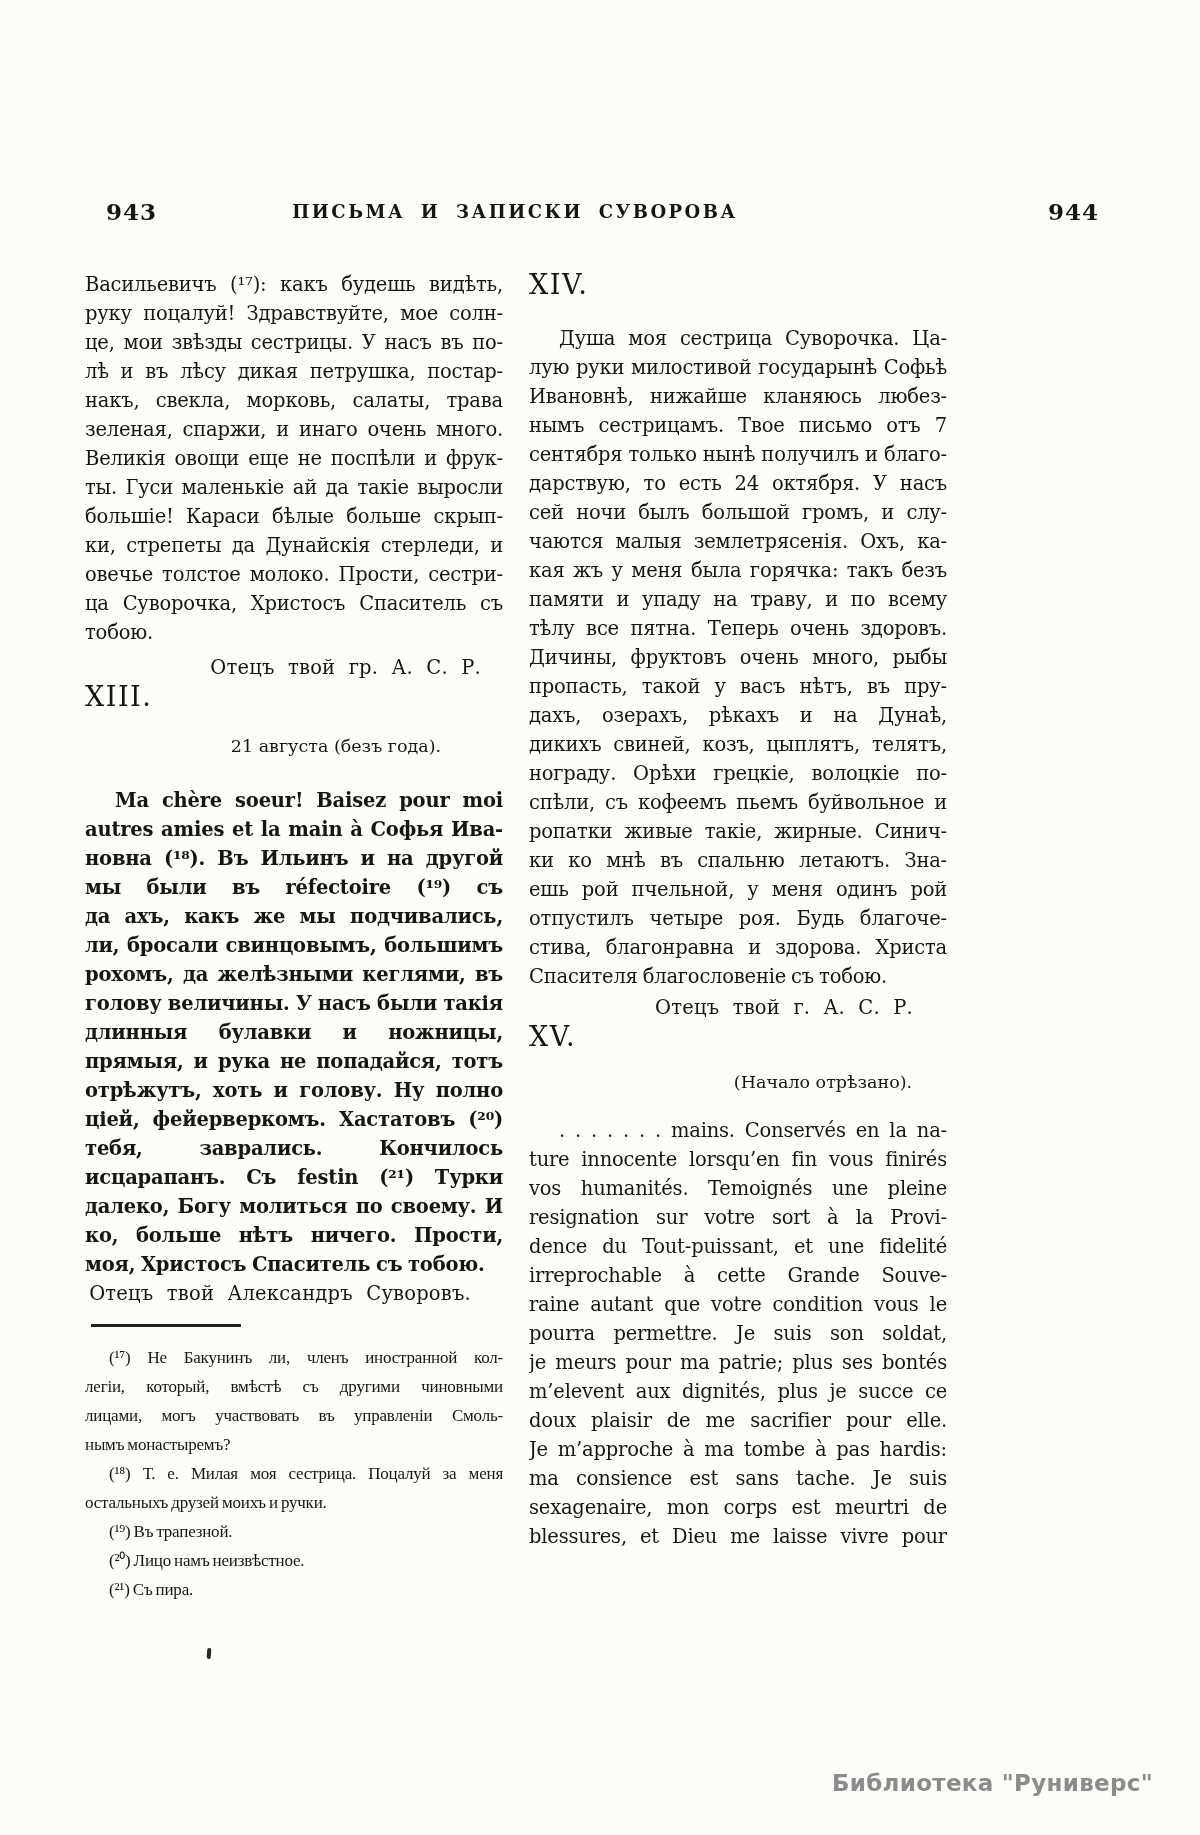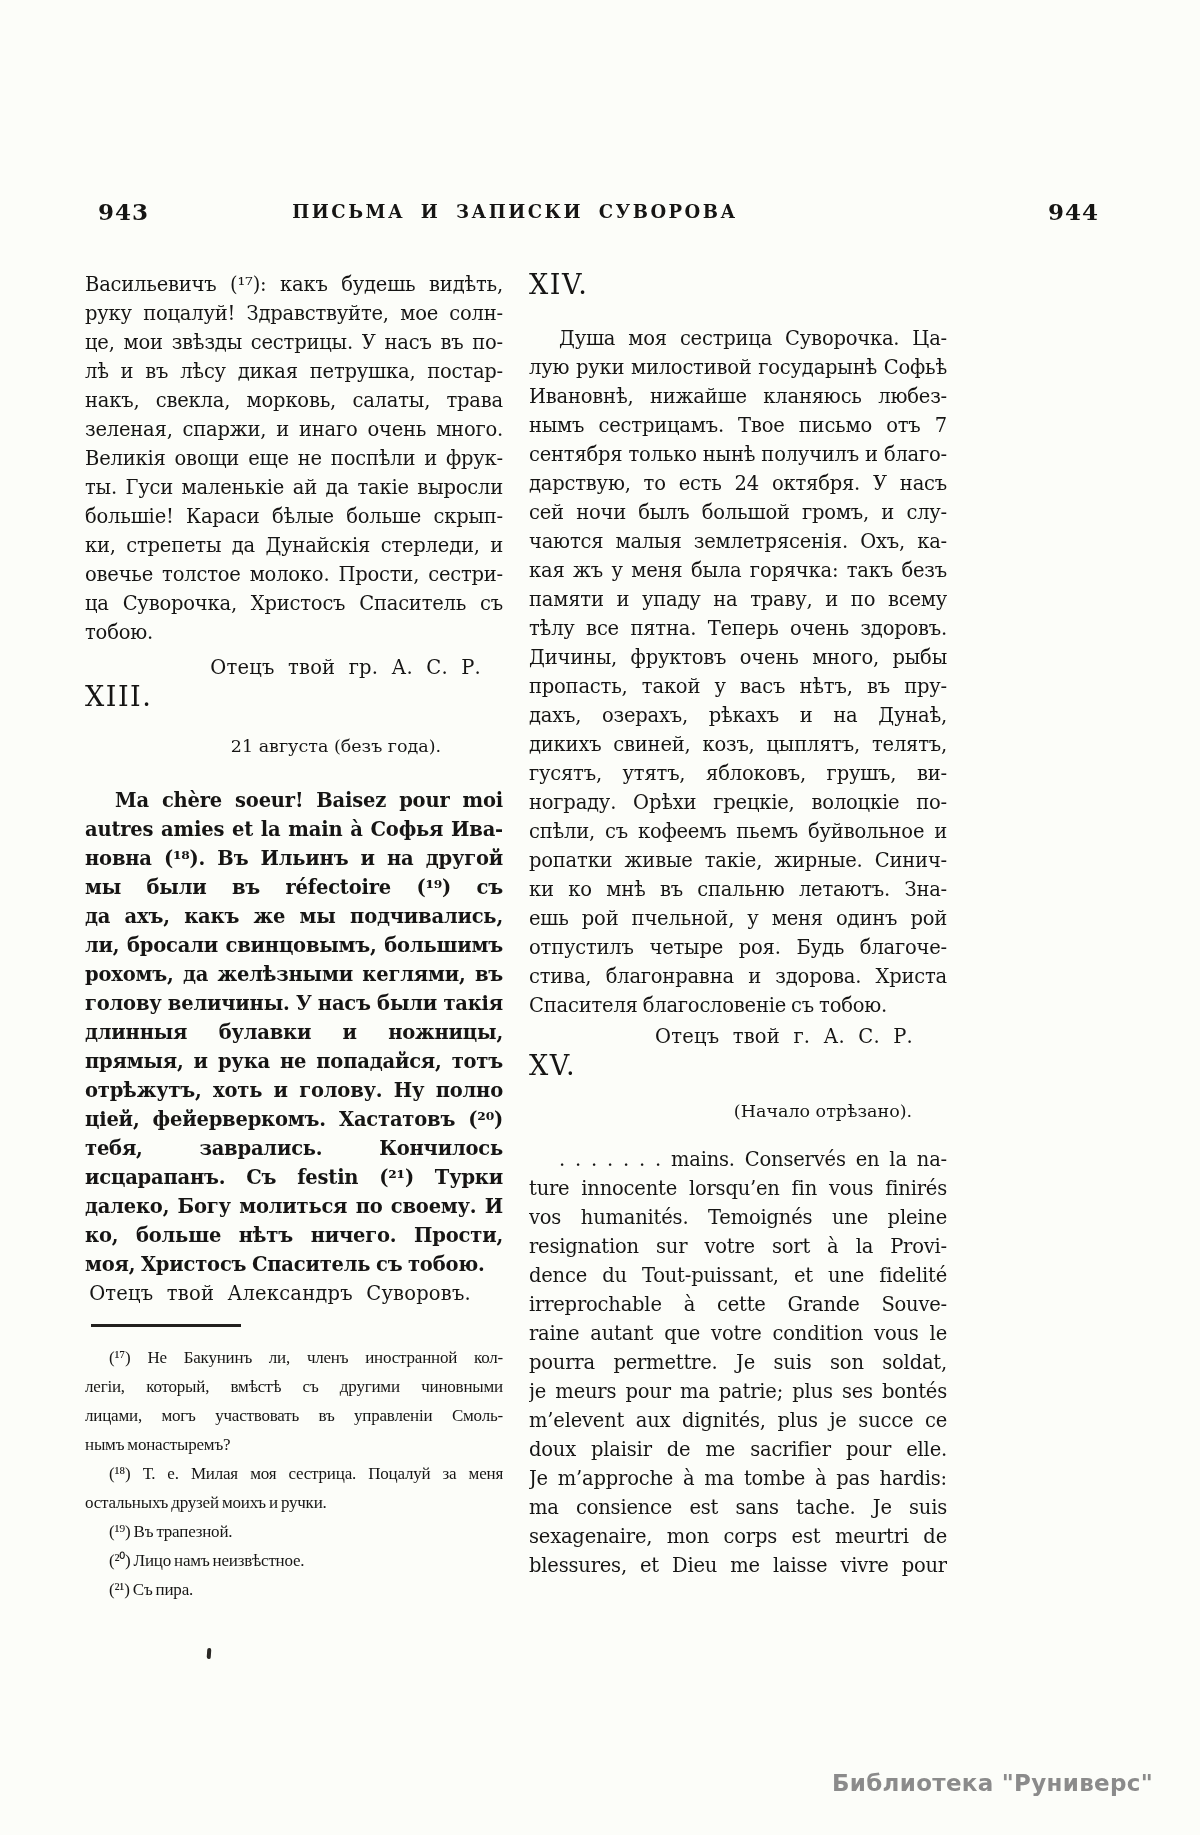--- a/index.html
+++ b/index.html
@@ -8,21 +8,21 @@
     width:1200px;height:1835px;
     margin:0 auto;
     background:#fcfdf9;
     color:#161514;
     font-family:"DejaVu Serif","Liberation Serif","DejaVu Sans",serif;
     overflow:hidden;
   }
   
   .running-head{position:absolute;top:198px;left:0;width:1200px;height:34px;}
   .pageno{position:absolute;top:0;font-size:23px;font-weight:bold;letter-spacing:1px;}
-  .pageno.left{left:98px;}
+  .pageno.left{left:106px;}
   .pageno.right{left:1048px;}
   .running-title{
     position:absolute;left:85px;width:860px;text-align:center;top:3px;
     font-size:18px;font-weight:bold;letter-spacing:2.5px;word-spacing:7px;
   }
   
   .columns{position:absolute;top:270px;left:85px;width:862px;display:flex;gap:26px;}
   .col{width:418px;font-size:19.5px;}
   
   .bl{
@@ -147,21 +147,20 @@
           <div class="bl">дарствую, то есть 24 октября. У насъ</div>
           <div class="bl">сей ночи былъ большой громъ, и слу-</div>
           <div class="bl">чаются малыя землетрясенія. Охъ, ка-</div>
           <div class="bl">кая жъ у меня была горячка: такъ безъ</div>
           <div class="bl">памяти и упаду на траву, и по всему</div>
           <div class="bl">тѣлу все пятна. Теперь очень здоровъ.</div>
           <div class="bl">Дичины, фруктовъ очень много, рыбы</div>
           <div class="bl">пропасть, такой у васъ нѣтъ, въ пру-</div>
           <div class="bl">дахъ, озерахъ, рѣкахъ и на Дунаѣ,</div>
           <div class="bl">дикихъ свиней, козъ, цыплятъ, телятъ,</div>
-          <div class="bl">гусятъ, утятъ, яблоковъ, грушъ, ви-</div>
           <div class="bl">нограду. Орѣхи грецкіе, волоцкіе по-</div>
           <div class="bl">спѣли, съ кофеемъ пьемъ буйвольное и</div>
           <div class="bl">ропатки живые такіе, жирные. Синич-</div>
           <div class="bl">ки ко мнѣ въ спальню летаютъ. Зна-</div>
           <div class="bl">ешь рой пчельной, у меня одинъ рой</div>
           <div class="bl">отпустилъ четыре роя. Будь благоче-</div>
           <div class="bl">стива, благонравна и здорова. Христа</div>
           <div class="bl nj">Спасителя благословеніе съ тобою.</div>
         </div>
       <div class="sig sig-xiv">Отецъ твой г. А. С. Р.</div>

